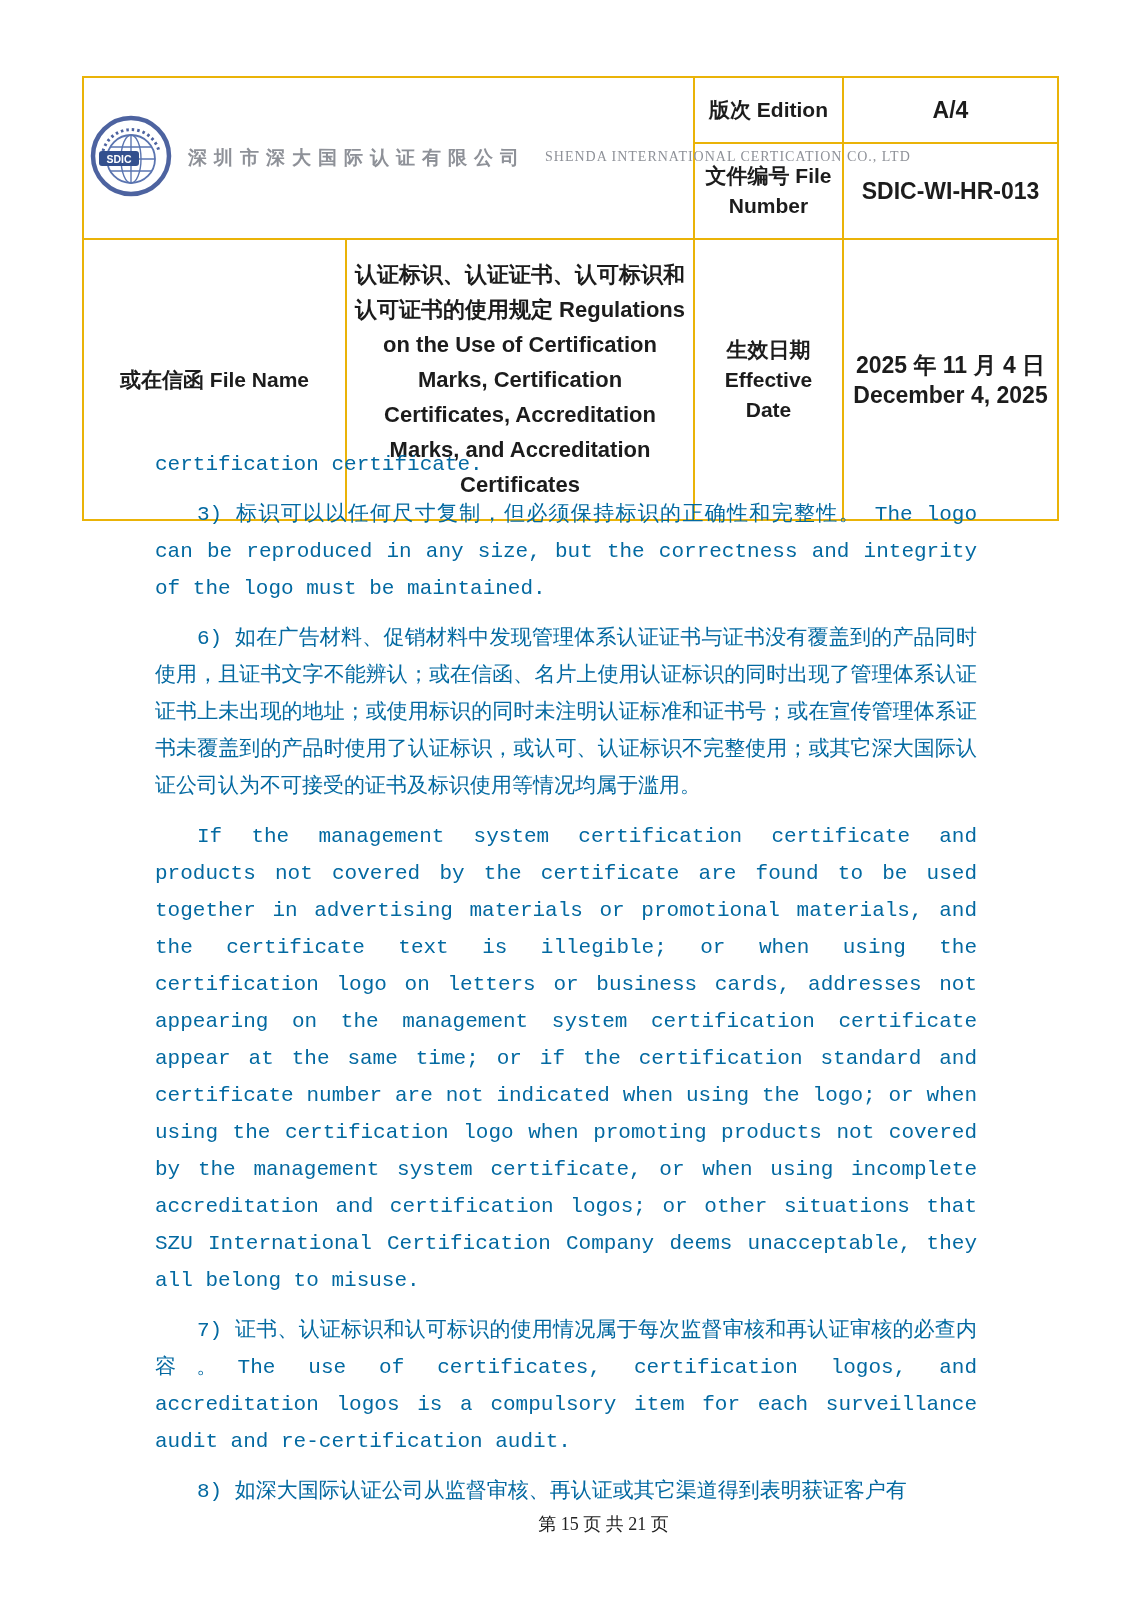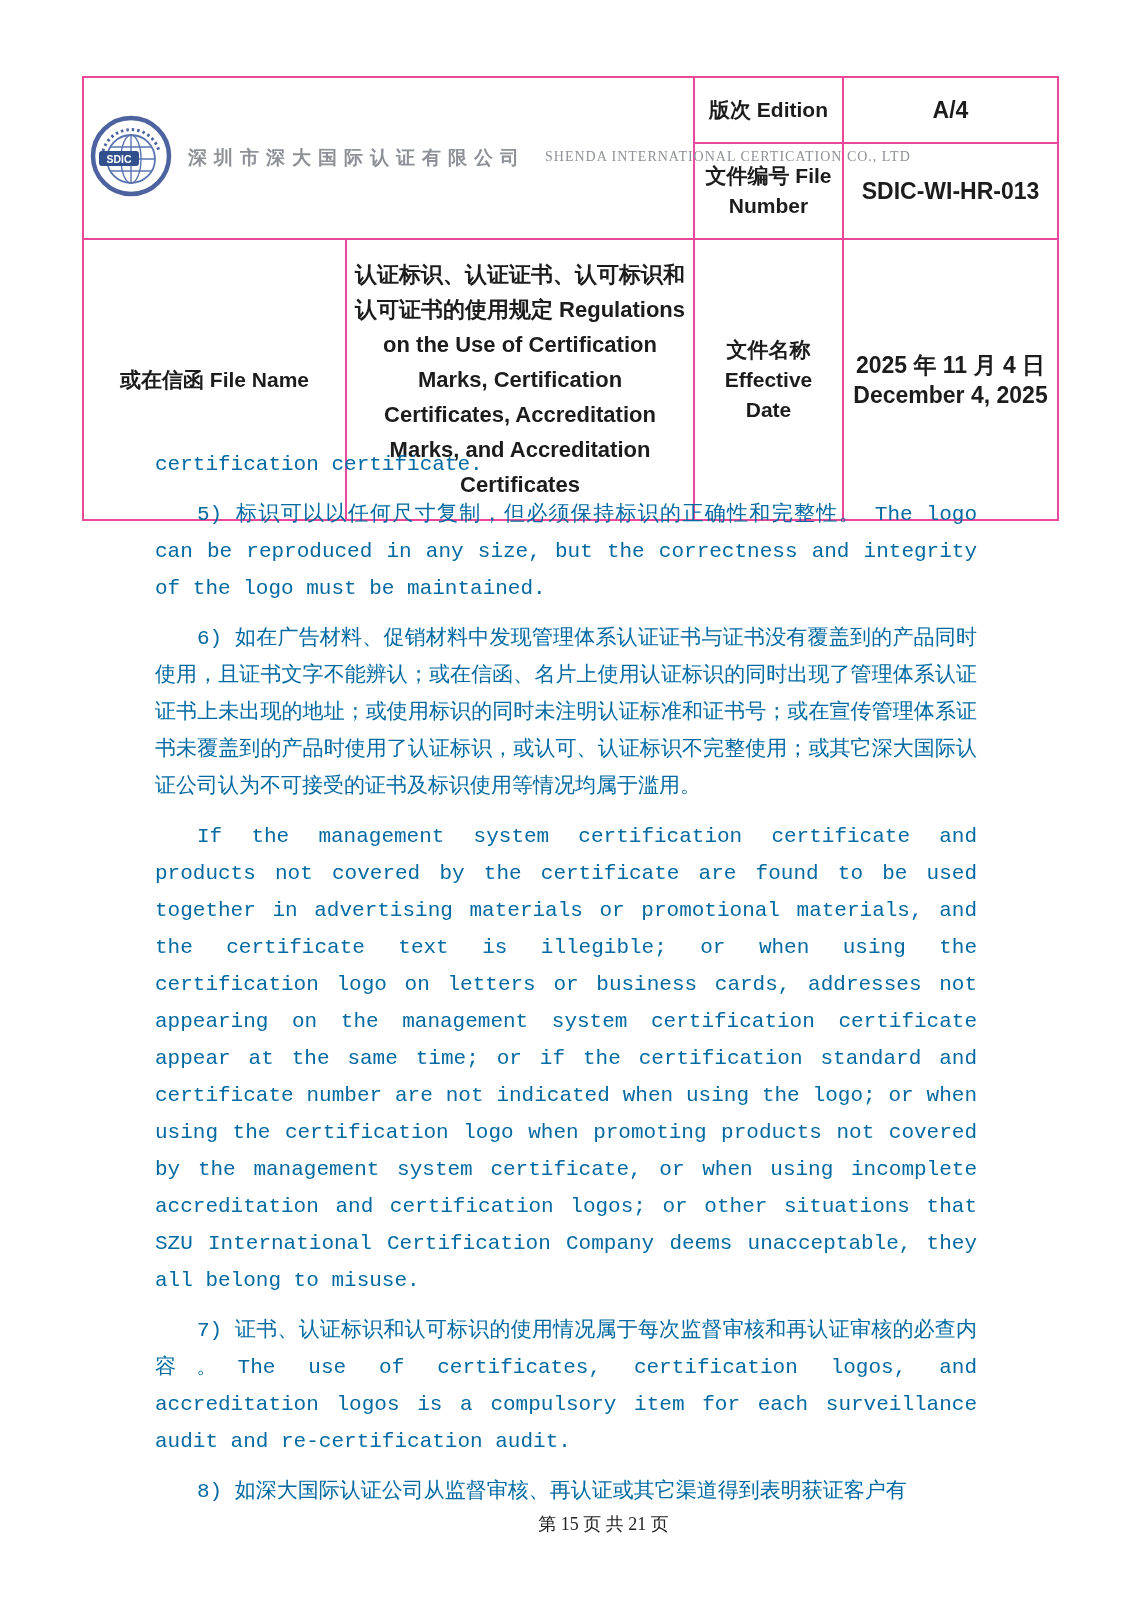--- a/index.html
+++ b/index.html
@@ -16,21 +16,21 @@
   
   table.header-table {
     position: absolute;
     left: 82px;
     top: 76px;
     width: 975px;
     border-collapse: collapse;
     table-layout: fixed;
   }
   table.header-table td {
-    border: 2px solid #ec4899;
+    border: 2px solid #eab308;
     padding: 17px 6px;
     vertical-align: middle;
   }
   td.logo-cell { padding-left: 26px; }
   .logo-wrap { display: flex; align-items: center; gap: 16px; }
   .company-names { display: flex; flex-direction: row; }
   .company-zh {
     font-size: 19px;
     font-weight: bold;
     letter-spacing: 7px;
@@ -137,32 +137,32 @@
       <td class="label-cell">版次 Edition</td>
       <td class="value-cell">A/4</td>
     </tr>
     <tr class="row-b">
       <td class="label-cell">文件编号 File Number</td>
       <td class="value-cell">SDIC-WI-HR-013</td>
     </tr>
     <tr class="row-c">
       <td class="label-cell">或在信函 File Name</td>
       <td class="title-cell">认证标识、认证证书、认可标识和认可证书的使用规定 Regulations on the Use of Certification Marks, Certification Certificates, Accreditation Marks, and Accreditation Certificates</td>
-      <td class="label-cell">文件名称 Effective Date</td>
+      <td class="label-cell">生效日期 Effective Date</td>
       <td class="value-cell">
         <div>2025 年 11 月 4 日</div>
         <div>December 4, 2025</div>
       </td>
     </tr>
   </tbody>
     </table>
 
   <div class="body-text">
     <p>certification certificate.</p>
-    <p class="indent">5) 标识可以以任何尺寸复制，但必须保持标识的正确性和完整性。  The logo can be reproduced in any size, but the correctness and integrity of the logo must be maintained.</p>
+    <p class="indent">3) 标识可以以任何尺寸复制，但必须保持标识的正确性和完整性。  The logo can be reproduced in any size, but the correctness and integrity of the logo must be maintained.</p>
     <p class="indent">6) 如在广告材料、促销材料中发现管理体系认证证书与证书没有覆盖到的产品同时使用，且证书文字不能辨认；或在信函、名片上使用认证标识的同时出现了管理体系认证证书上未出现的地址；或使用标识的同时未注明认证标准和证书号；或在宣传管理体系证书未覆盖到的产品时使用了认证标识，或认可、认证标识不完整使用；或其它深大国际认证公司认为不可接受的证书及标识使用等情况均属于滥用。</p>
     <p class="indent">If the management system certification certificate and products not covered by the certificate are found to be used together in advertising materials or promotional materials, and the certificate text is illegible; or when using the certification logo on letters or business cards, addresses not appearing on the management system certification certificate appear at the same time; or if the certification standard and certificate number are not indicated when using the logo; or when using the certification logo when promoting products not covered by the management system certificate, or when using incomplete accreditation and certification logos; or other situations that SZU International Certification Company deems unacceptable, they all belong to misuse.</p>
     <p class="indent">7) 证书、认证标识和认可标识的使用情况属于每次监督审核和再认证审核的必查内容。The use of certificates, certification logos, and accreditation logos is a compulsory item for each surveillance audit and re-certification audit.</p>
     <p class="indent">8)  如深大国际认证公司从监督审核、再认证或其它渠道得到表明获证客户有</p>
   </div>
 
   <div class="footer">第 15 页 共 21 页</div>
 
 </div>
 

